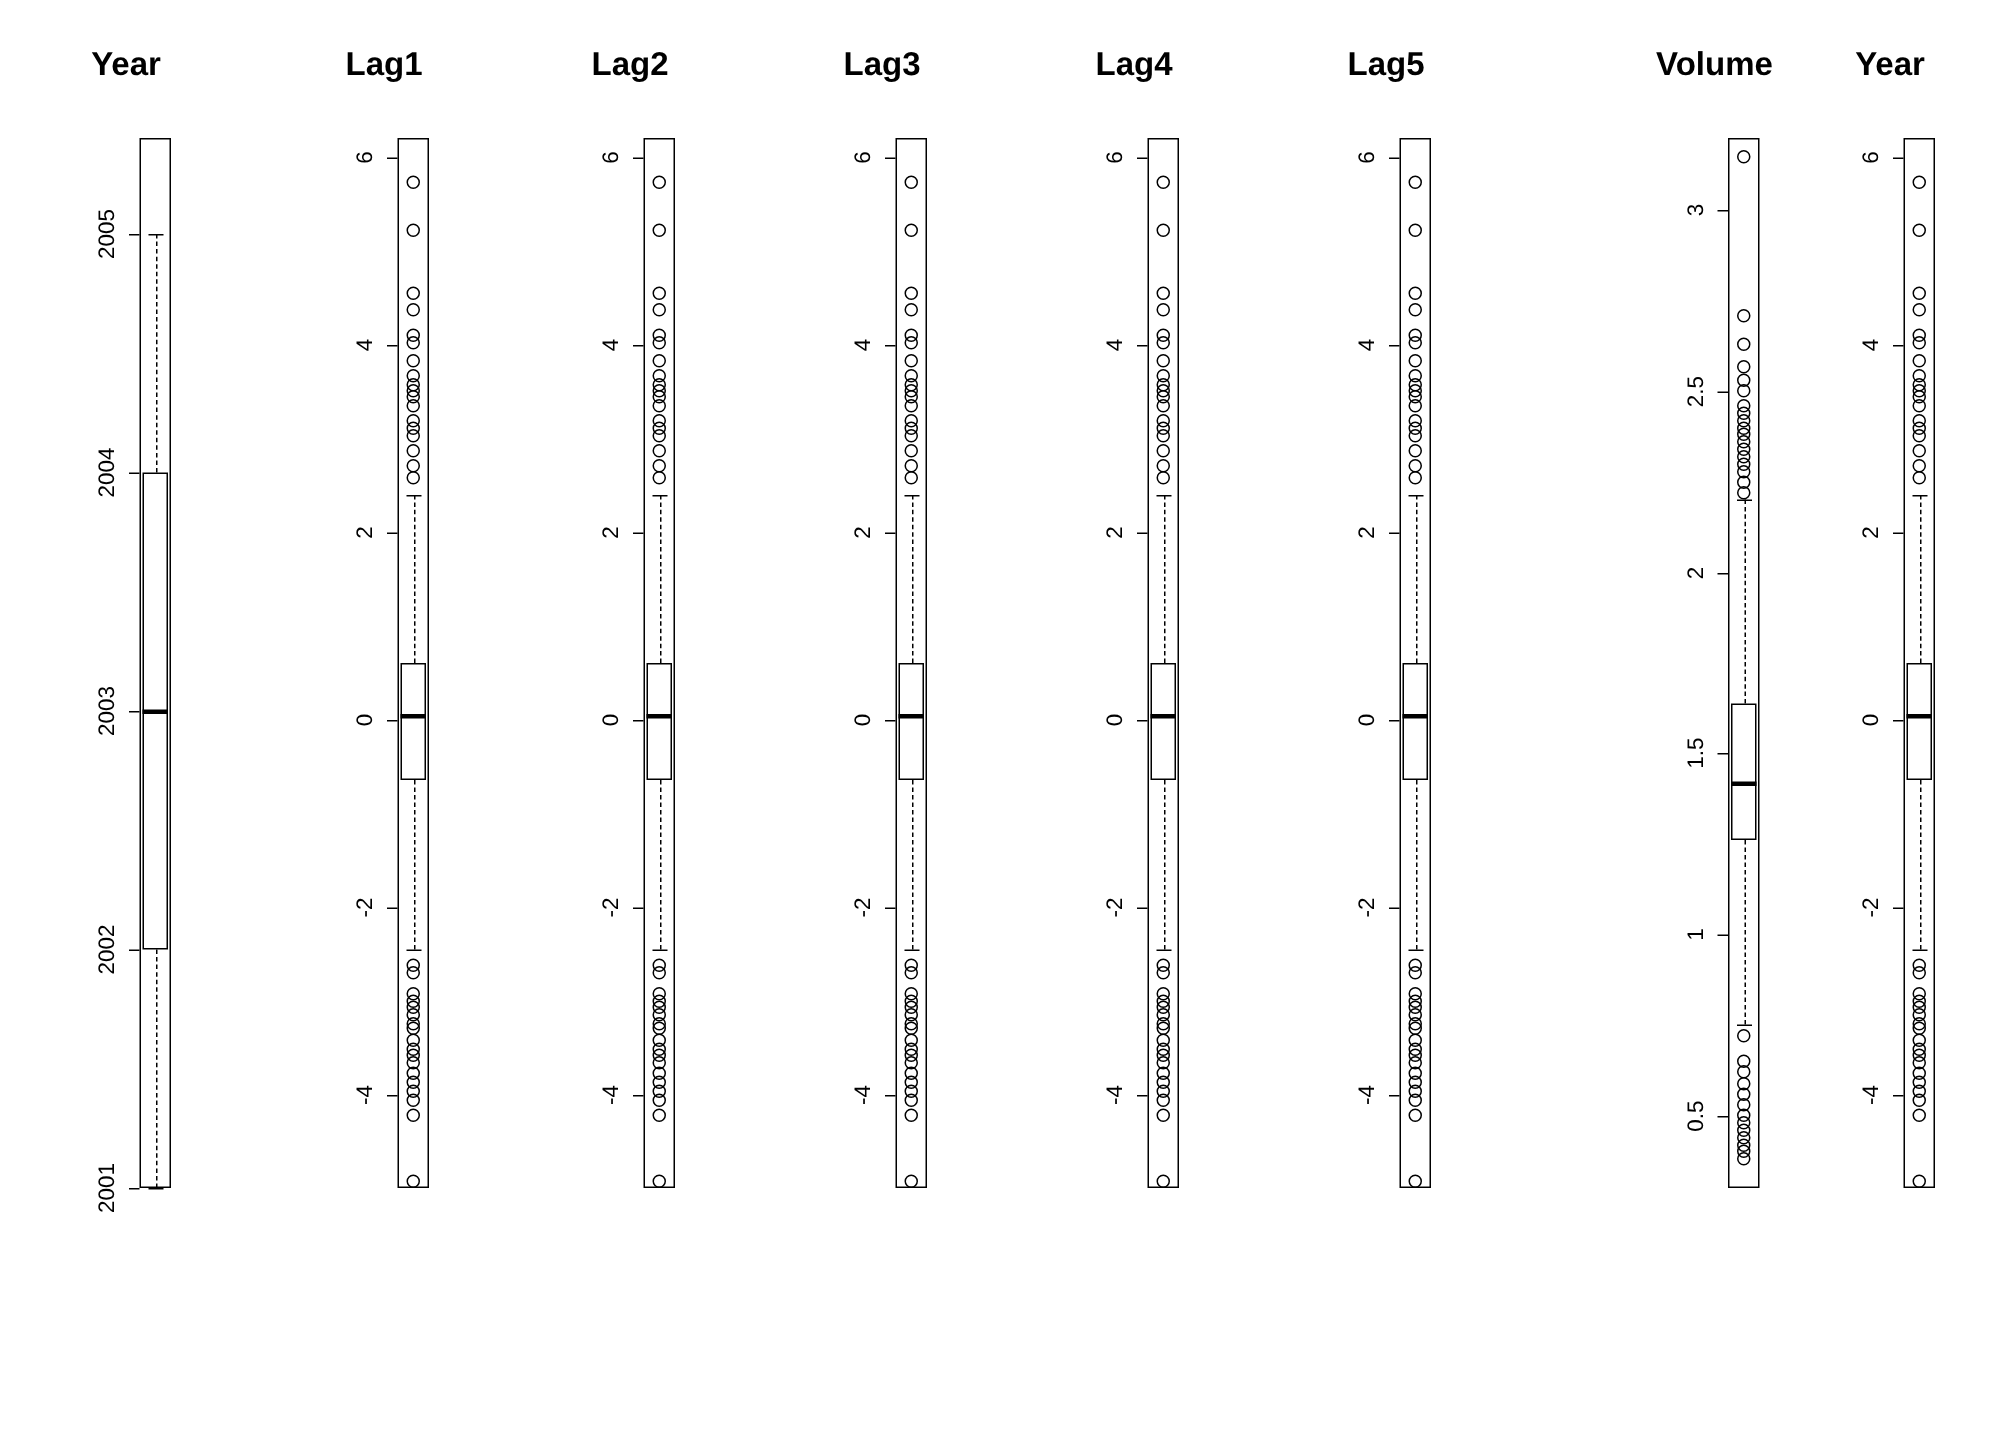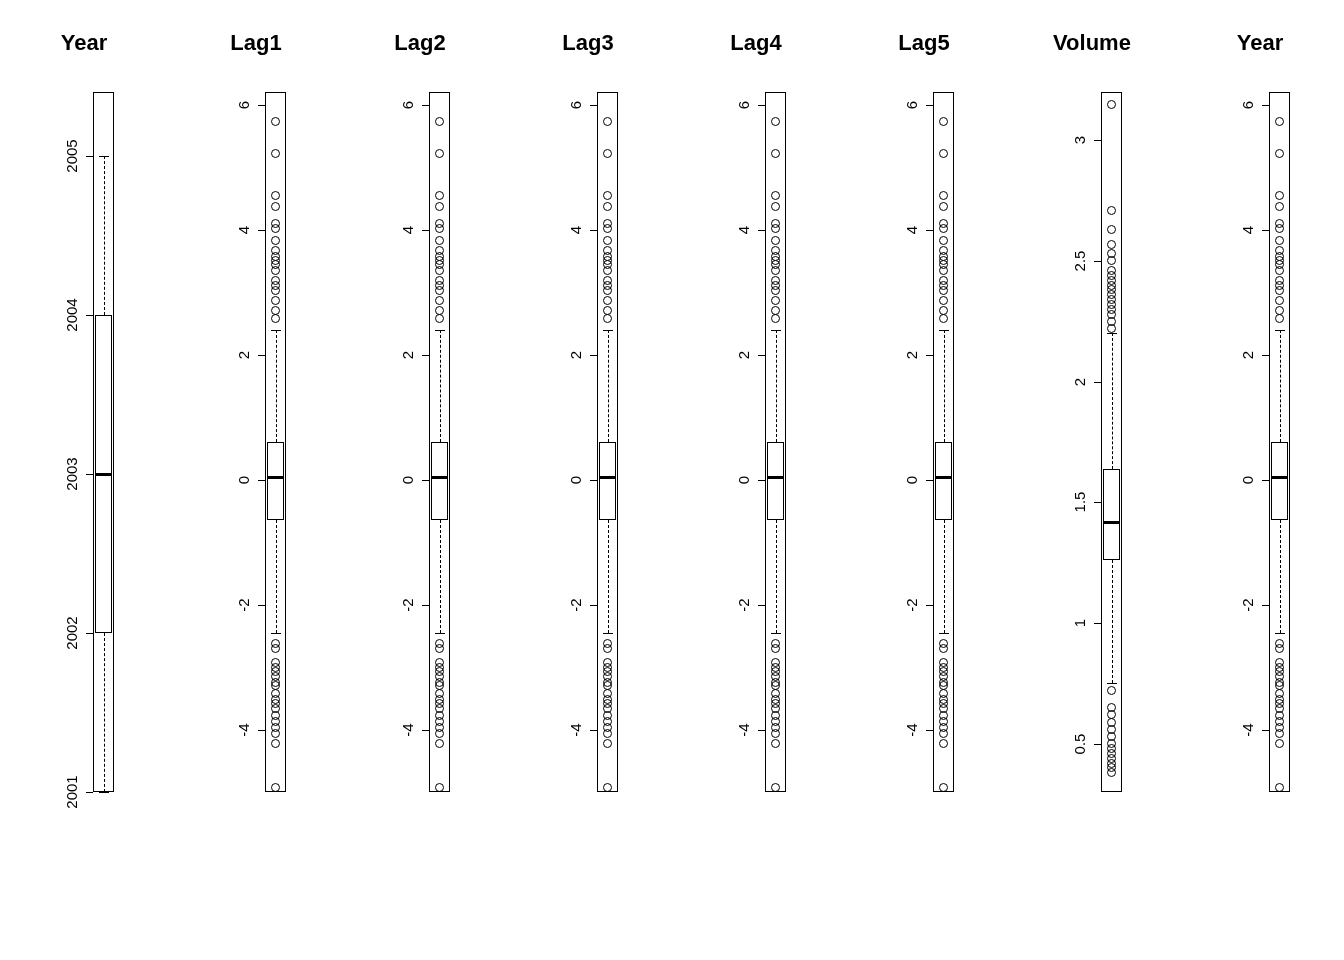--- a/index.html
+++ b/index.html
@@ -398,21 +398,21 @@
       <div class="outlier" style="left: 99px; top: 665px;"></div>
       <div class="outlier" style="left: 99px; top: 669.375px;"></div>
       <div class="outlier" style="left: 99px; top: 674.375px;"></div>
       <div class="outlier" style="left: 99px; top: 680.625px;"></div>
       <div class="outlier" style="left: 99px; top: 686.875px;"></div>
       <div class="outlier" style="left: 99px; top: 692.5px;"></div>
       <div class="outlier" style="left: 99px; top: 699.375px;"></div>
       <div class="outlier" style="left: 99px; top: 708.75px;"></div>
       <div class="outlier" style="left: 99px; top: 752.5px;"></div>
     </div>
-    <div class="panel" style="left: 1008px;">
+    <div class="panel" style="left: 1059px;">
       <div class="title">Volume</div>
       <div class="plotframe"></div>
       <div class="tick-mark" style="left: 86px; top: 713.724px;"></div>
       <div class="tick" style="left: 49px; top: 705.724px; width: 44px; height: 16px;">0.5</div>
       <div class="tick-mark" style="left: 86px; top: 593.034px;"></div>
       <div class="tick" style="left: 49px; top: 585.034px; width: 44px; height: 16px;">1</div>
       <div class="tick-mark" style="left: 86px; top: 472.345px;"></div>
       <div class="tick" style="left: 49px; top: 464.345px; width: 44px; height: 16px;">1.5</div>
       <div class="tick-mark" style="left: 86px; top: 351.655px;"></div>
       <div class="tick" style="left: 49px; top: 343.655px; width: 44px; height: 16px;">2</div>

